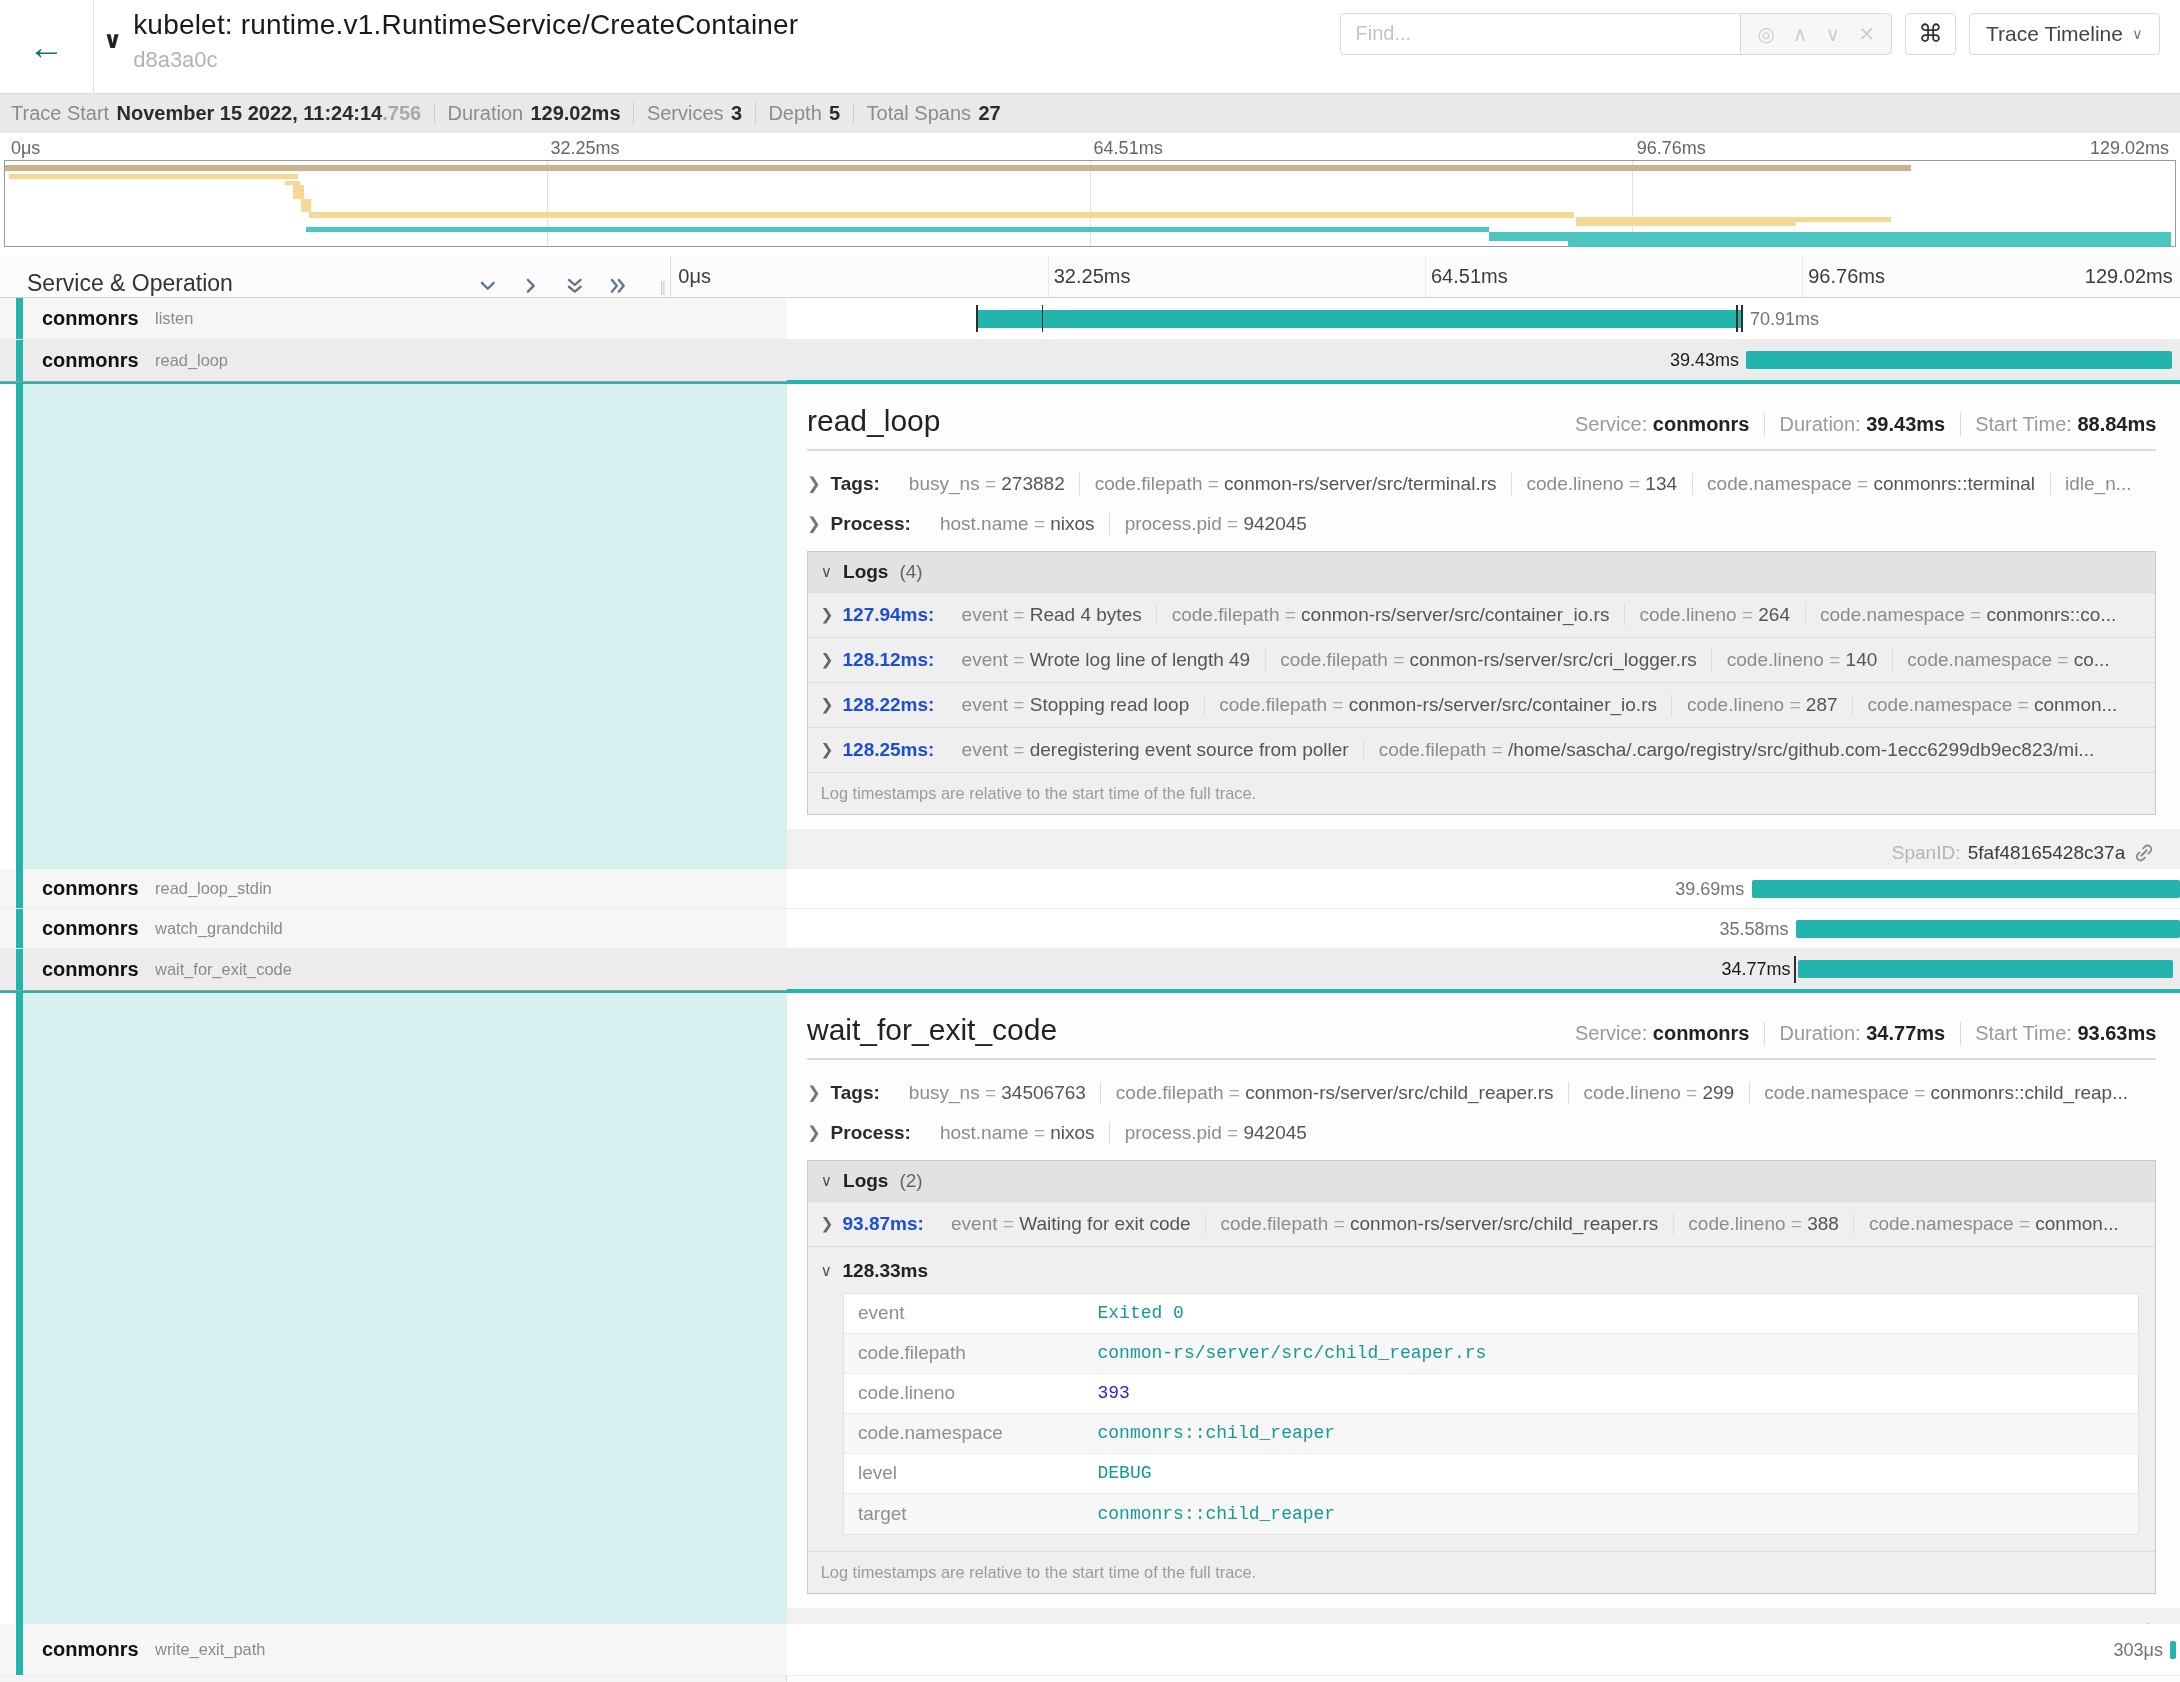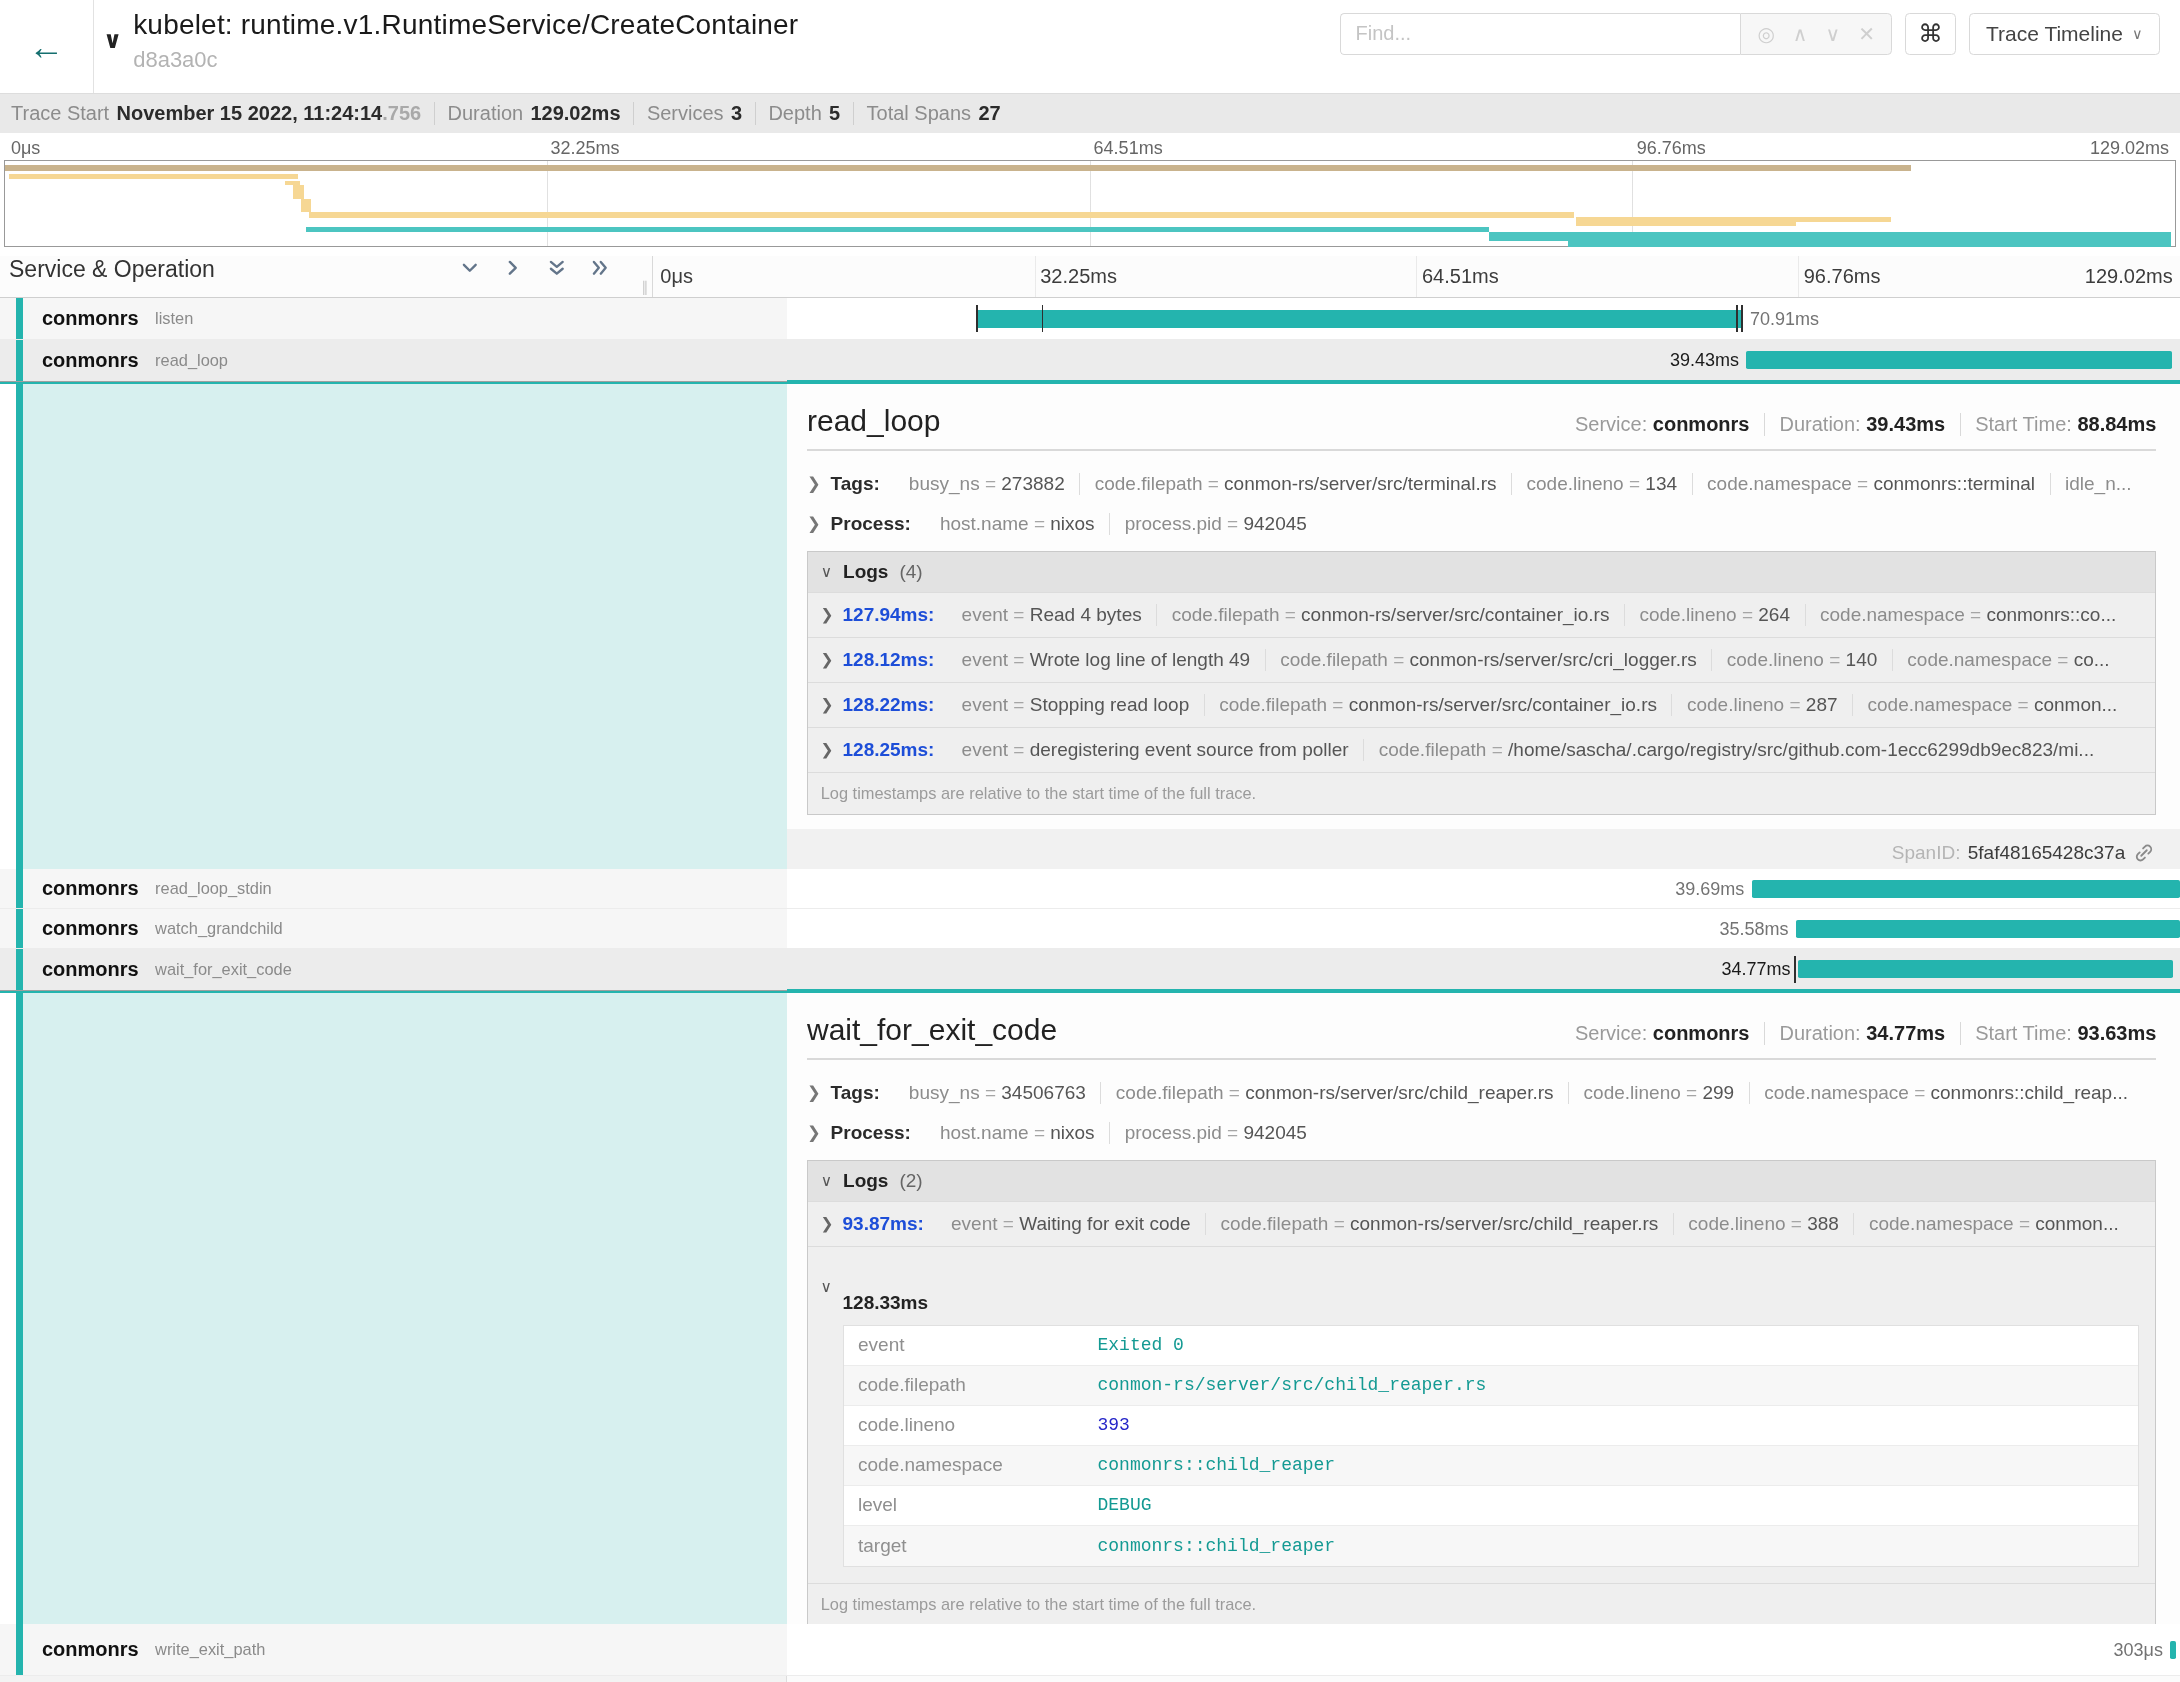--- a/index.html
+++ b/index.html
@@ -44,21 +44,21 @@
   .mm-ticks { position:relative; height:23.6px; font-size:18px; color:#666; }
   .mm-ticks .tk { position:absolute; top:1.8px; }
   .mm-canvas { position:relative; height:87px; border:0.9px solid #999; background:#fff; cursor:crosshair;
     background-image:linear-gradient(#ddd,#ddd),linear-gradient(#ddd,#ddd),linear-gradient(#ddd,#ddd);
     background-size:0.9px 100%; background-position:25% 0,50% 0,75% 0; background-repeat:no-repeat; }
   .mbar { position:absolute; background:#f6d794; }
 
   
   .colheader { height:42px; display:flex; flex:none; background:#fcfcfc; border-bottom:0.9px solid #cfcfcf; }
   .colheader .left { width:653px; flex:none; position:relative; border-right:0.9px solid #d9d9d9;
-                     display:flex; align-items:flex-start; padding:0 9px; }
+                     display:flex; align-items:flex-end; padding:0 9px;margin-left:18px; }
   .colheader .left h2 { font-size:23px; font-weight:500; color:#333; }
   .hdr-icons { margin-left:auto; margin-right:31px; display:flex; gap:20px; align-items:center; }
   .hdr-icons .icn { width:23.6px; height:23.6px; cursor:pointer; }
   .resize-handle { position:absolute; right:3.6px; bottom:1.8px; color:#c9c9c9; font-size:14.5px; cursor:col-resize; }
   .colheader .right { flex:1; position:relative; font-size:20px; color:#3c3c3c; }
   .gridbg { background-image:linear-gradient(#e8e8e8,#e8e8e8),linear-gradient(#e8e8e8,#e8e8e8),linear-gradient(#e8e8e8,#e8e8e8);
             background-size:0.9px 100%; background-position:25% 0,50% 0,75% 0; background-repeat:no-repeat; }
   .tick { position:absolute; top:9px; }
   .tick.p0 { left:7.3px; } .tick.p1 { left:calc(25% + 5.5px); } .tick.p2 { left:calc(50% + 5.5px); }
   .tick.p3 { left:calc(75% + 5.5px); } .tick.p4 { right:7.3px; }
@@ -109,21 +109,21 @@
   .logshdr { background:#e2e2e2; padding:9px 12.7px; font-size:19px; display:flex; align-items:center; gap:11px; cursor:pointer; }
   .logshdr .caret { color:#555; font-size:15.5px; }
   .logshdr b { color:#222; }
   .logshdr .cnt { color:#666; font-weight:normal; }
   .logentry { border-top:0.9px solid #dcdcdc; padding:11px 9px; display:flex; align-items:center; font-size:19px; cursor:pointer; }
   .logentry .caret { color:#666; font-size:15.5px; width:25.5px; flex:none; padding-left:3.6px; }
   .logentry .ltime { font-weight:bold; color:#1d4ed8; margin-right:12.7px; flex:none; }
   .logexp { border-top:0.9px solid #dcdcdc; padding:9px 9px 16.4px 9px; }
   .logexp-hdr { display:flex; align-items:center; font-size:19px; padding:3.6px 0 11px 0; cursor:pointer; }
   .logexp-hdr .caret { color:#555; font-size:15.5px; width:25.5px; padding-left:3.6px; }
-  .logexp-hdr b { color:#222;margin-top:32px; }
+  .logexp-hdr b { color:#222; }
   .kvtable { margin-left:25.5px; margin-right:7.3px; background:#fff; border:0.9px solid #e0e0e0; }
   .kvtr { display:flex; border-bottom:0.9px solid #ececec; min-height:40px; align-items:center; font-size:19px; }
   .kvtr:last-child { border-bottom:none; }
   .kvtr:nth-child(even) { background:#f7f7f7; }
   .kvtr .k { width:245px; flex:none; color:#8f8f8f; padding:7.3px 9px 7.3px 14.5px; }
   .kvtr .v { font-family:"Liberation Mono","DejaVu Sans Mono",monospace; font-size:18px; padding:7.3px 9px; }
   .kvtr .v.teal { color:#149a93; }
   .kvtr .v.blue { color:#2525c8; }
   .lognote { border-top:0.9px solid #dcdcdc; padding:11px 12.7px; font-size:16.4px; color:#9b9b9b; }
   .spanid-row { margin-top:auto; padding:12.7px 25.5px 14.5px 0; display:flex; justify-content:flex-end; align-items:center;

